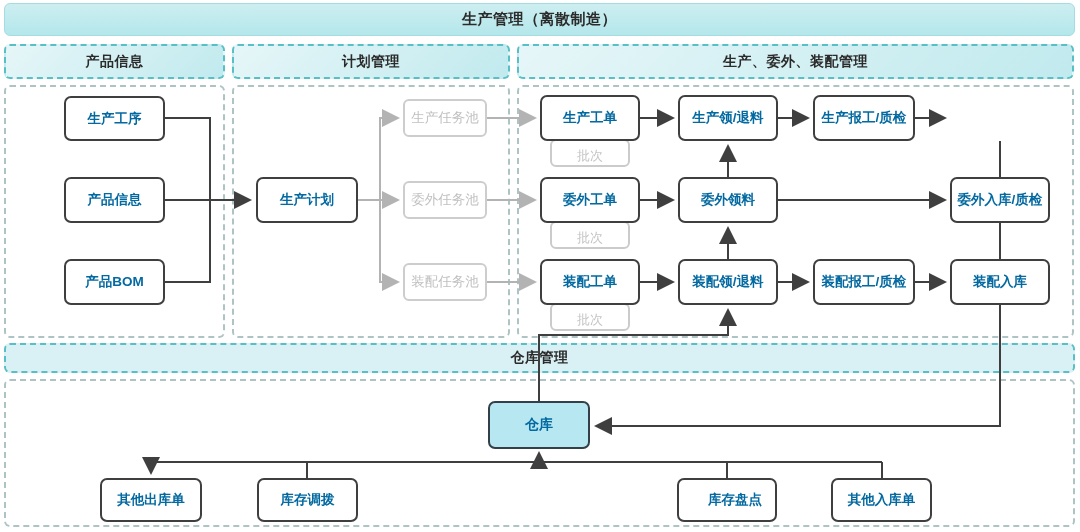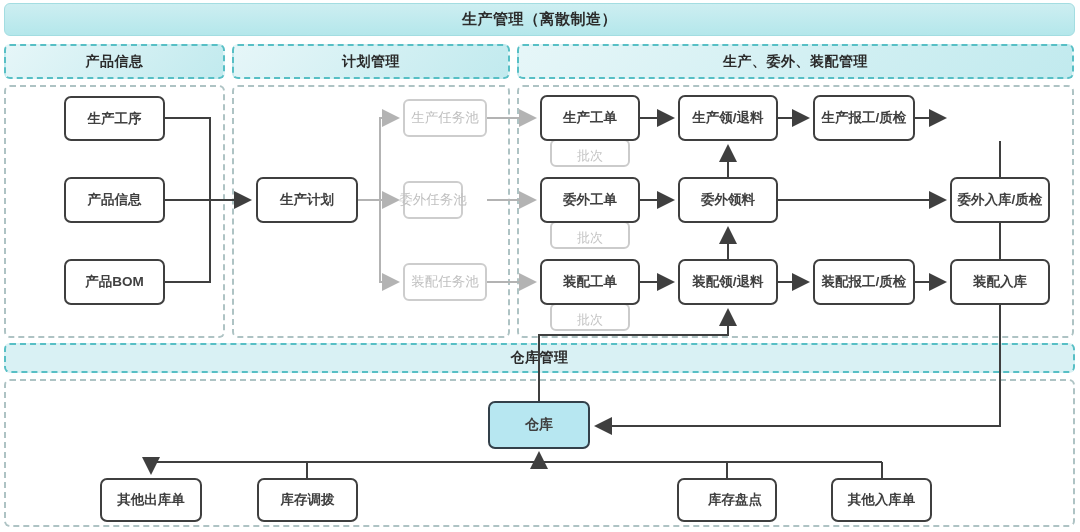--- a/index.html
+++ b/index.html
@@ -24,21 +24,21 @@
     background:linear-gradient(135deg,#e6f6f8 0%,#c1eaee 100%);
     border:2px dashed #57bfc5;border-radius:6px;
     font-size:14px;font-weight:700;letter-spacing:.5px;
   }
   .sec-body{
     background:transparent;border:2px dashed #aec3c4;border-radius:6px;
   }
   
   .node{
     background:#ffffff;border:2px solid #3f3f3f;border-radius:7px;
-    font-size:13.5px;font-weight:600;color:#404040;white-space:nowrap;
+    font-size:13.5px;font-weight:600;color:#0369a1;white-space:nowrap;
     z-index:3;
   }
   .node.muted{
     border:2px solid #cdcdcd;color:#c0c0c0;font-weight:500;border-radius:6px;z-index:3;
   }
   .batch{
     position:absolute;box-sizing:border-box;background:#ffffff;
     border:2px solid #cbcbcb;border-radius:6px;color:#c4c4c4;
     font-size:13px;font-weight:500;display:flex;align-items:flex-end;justify-content:center;
     z-index:2;
@@ -139,21 +139,21 @@
   <div class="abs center node" style="left:64px;top:259px;width:101px;height:46px;">
     <span>产品BOM</span>
   </div>
 
   <div class="abs center node" style="left:256px;top:177px;width:102px;height:46px;">
     <span>生产计划</span>
   </div>
   <div class="abs center node muted" style="left:403px;top:99px;width:84px;height:38px;">
     <span>生产任务池</span>
   </div>
-  <div class="abs center node muted" style="left:403px;top:181px;width:60px;height:38px;">
+  <div class="abs center node muted" style="left:403px;top:181px;width:84px;height:38px;">
     <span>委外任务池</span>
   </div>
   <div class="abs center node muted" style="left:403px;top:263px;width:84px;height:38px;">
     <span>装配任务池</span>
   </div>
 
   <div class="abs center node" style="left:540px;top:95px;width:100px;height:46px;">
     <span>生产工单</span>
   </div>
   <div class="abs center node" style="left:678px;top:95px;width:100px;height:46px;">

